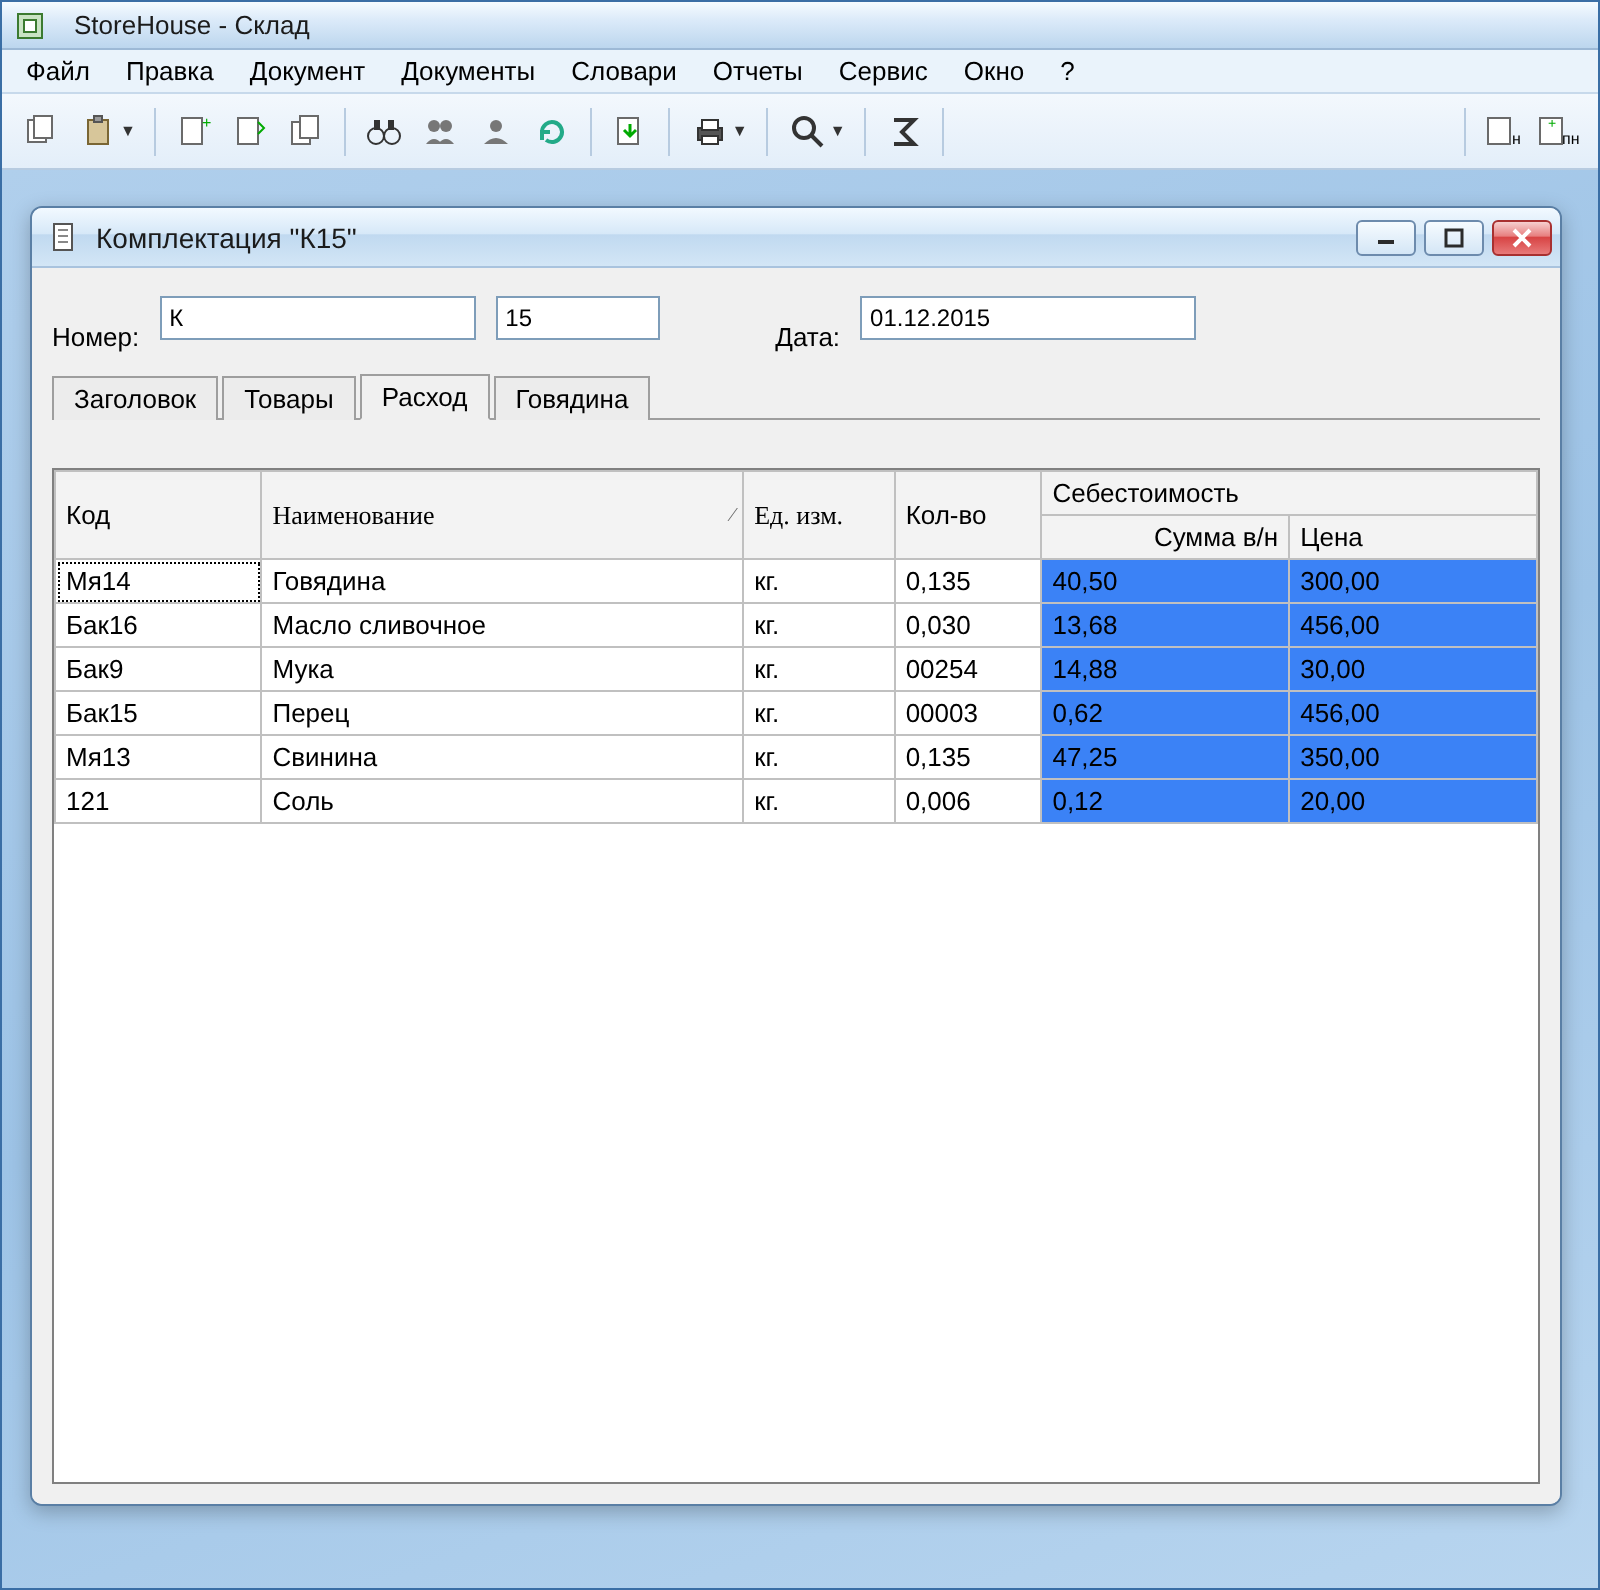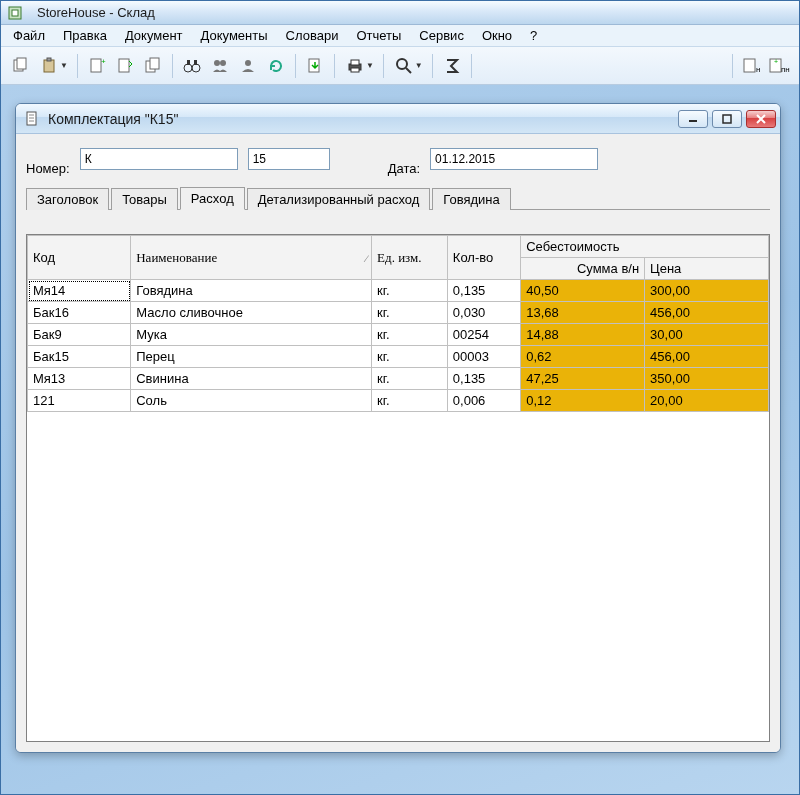--- a/index.html
+++ b/index.html
@@ -200,21 +200,21 @@
     transform: translateY(-50%);
     font-size: 10px; color: #666;
   }
   .col-code { width: 90px; }
   .col-name { width: 210px; font-family: Liberation Serif, serif; }
   .col-unit { width: 66px; font-family: Liberation Serif, serif; }
   .col-qty { width: 64px; text-align: center; }
   .col-sum { width: 108px; text-align: right !important; }
   .col-price { width: 108px; text-align: center; }
   td.num { text-align: right; }
-  td.hl { background: #eab308; }
+  td.hl { background: #3b82f6; }
   td.focus-cell { outline: 1px dotted #000; outline-offset: -2px; }
   thead th.group { text-align: left; }
 </style>
 </head>
 <body>
 
 <div class="app-window">
 
   <div class="titlebar">
     <span class="app-icon">
@@ -387,21 +387,20 @@
           <input type="text" class="num-val" value="15" style="">
           <div style="width:38px"></div>
           <label>Дата:</label>
           <input type="text" class="date-val" value="01.12.2015" style="">
         </div>
 
         <div class="tabstrip" id="tabstrip">
             <div class="tab">Заголовок</div>
             <div class="tab">Товары</div>
             <div class="tab active">Расход</div>
-            <div class="tab">Детализированный расход</div>
             <div class="tab">Говядина</div>
           </div>
 
         <div class="table-wrap">
           <table class="grid">
             <thead>
               <tr>
                 <th rowspan="2" class="col-code">Код</th>
                 <th rowspan="2" class="col-name">
                   <span>Наименование</span>

